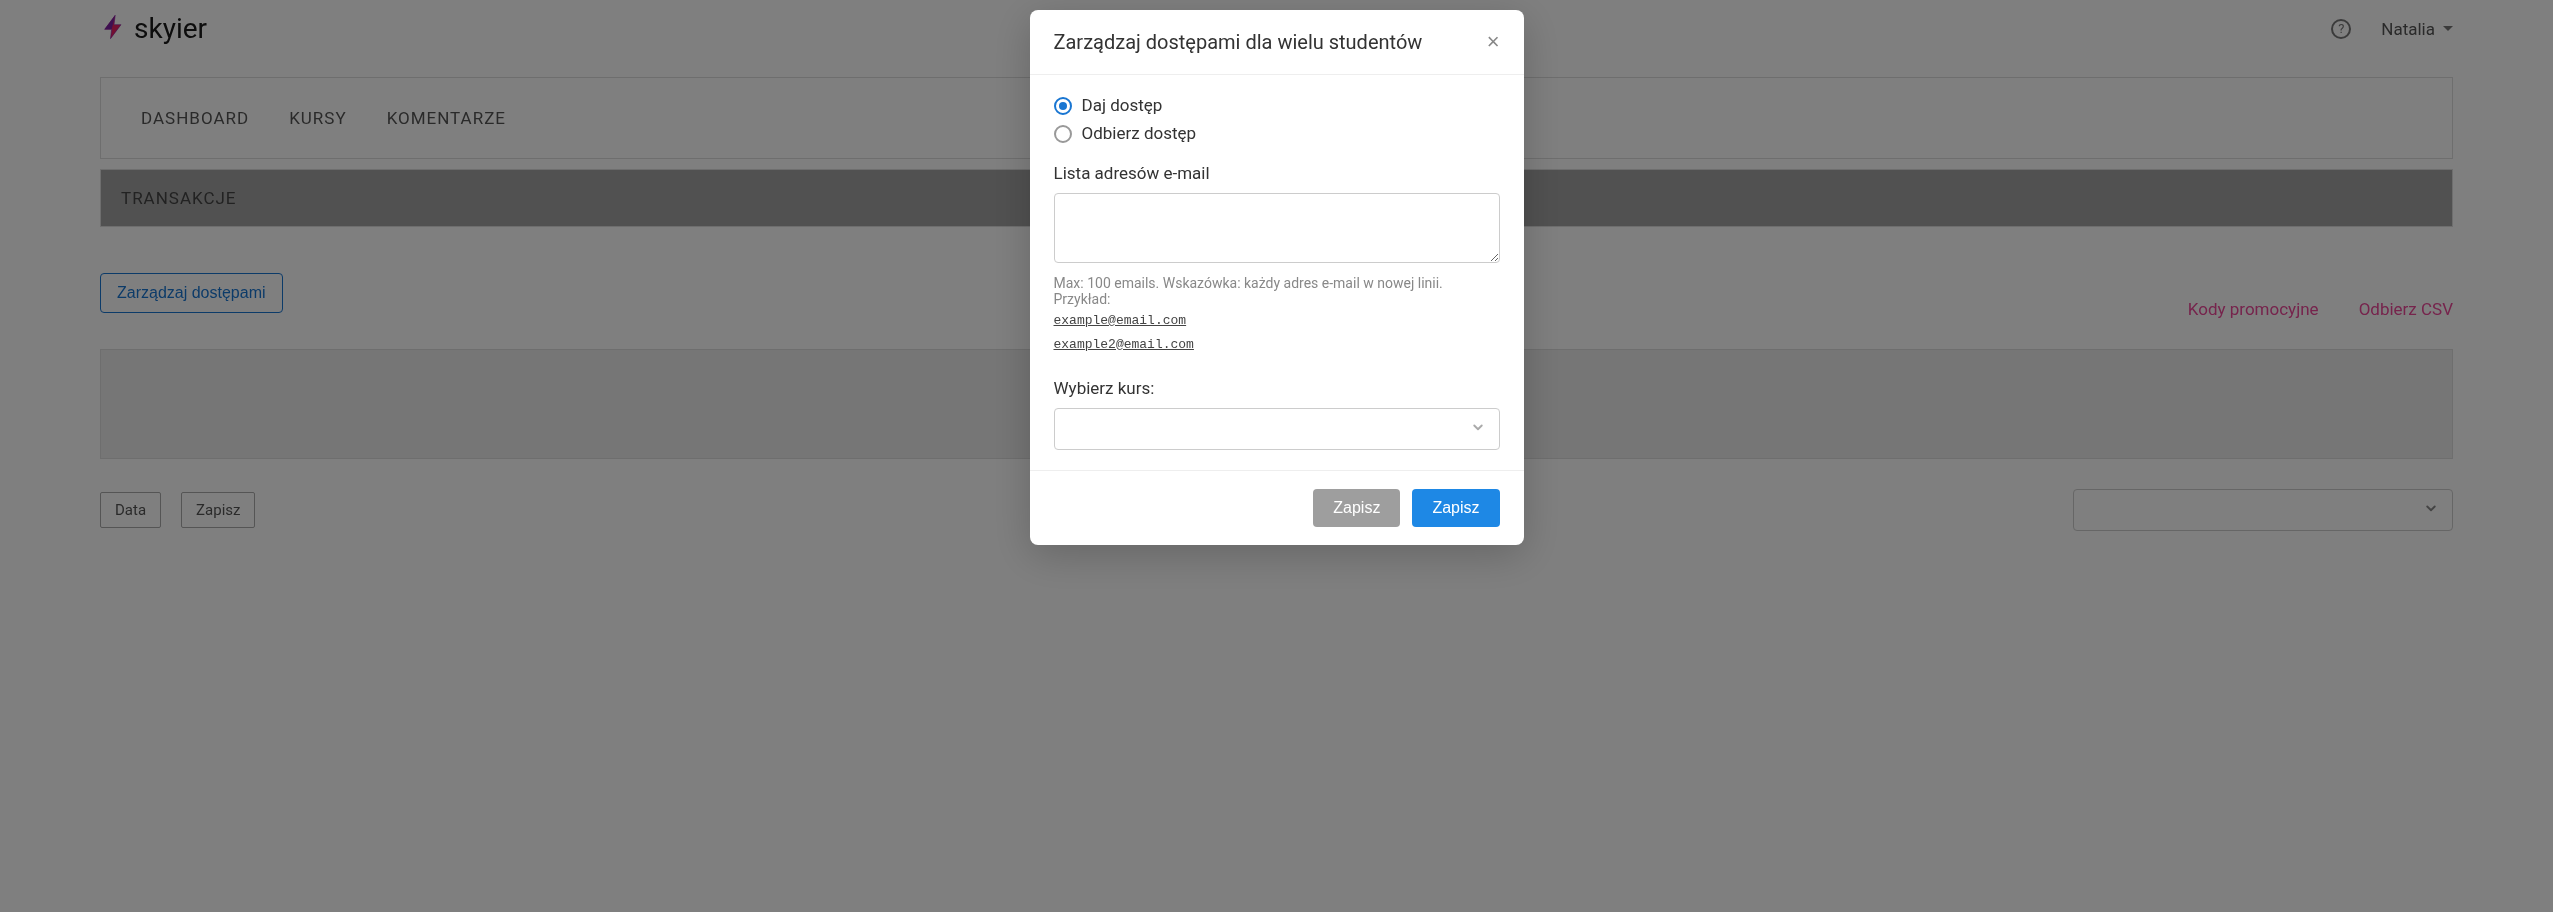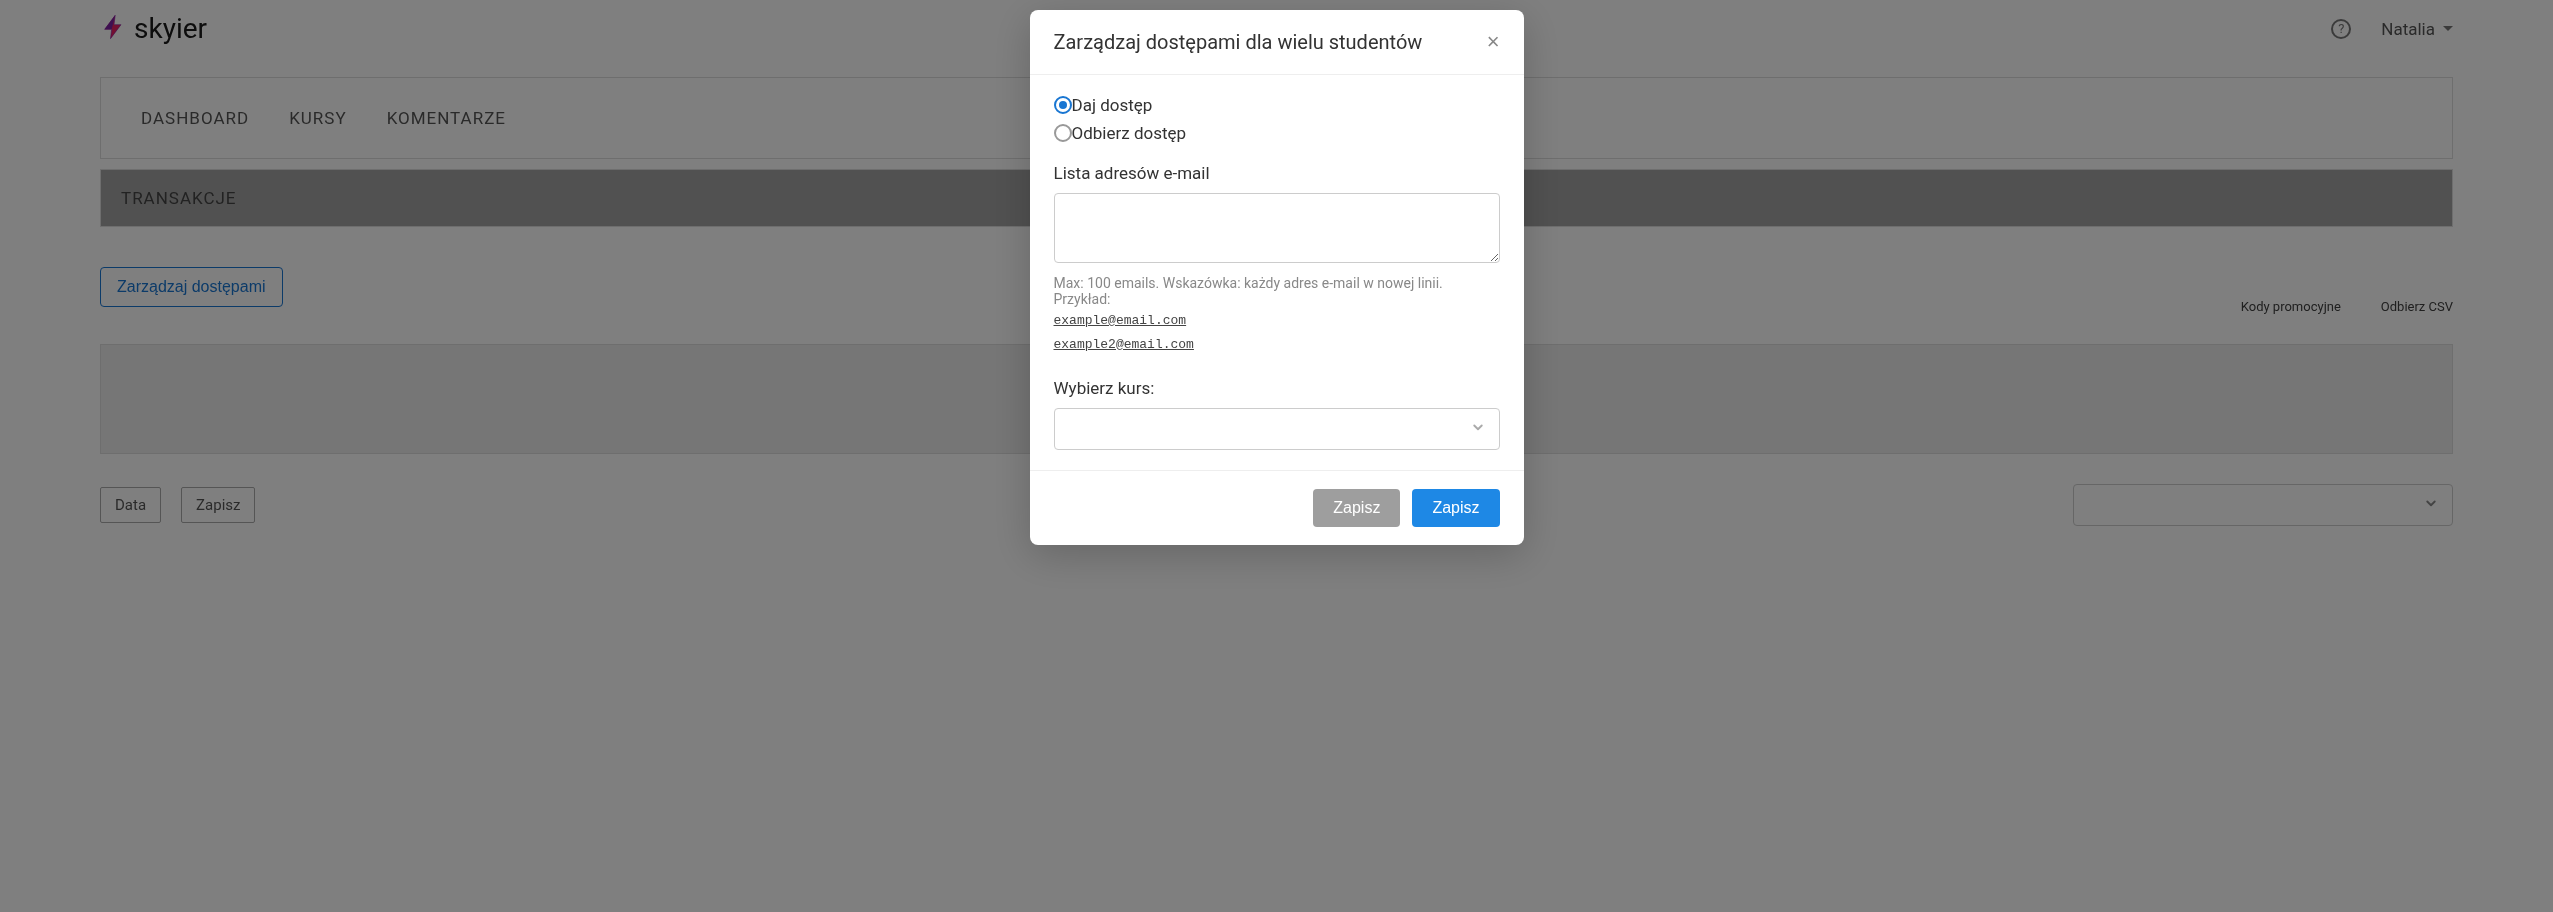--- a/index.html
+++ b/index.html
@@ -101,40 +101,40 @@
       padding: 18px 20px;
       margin-top: 10px;
       border: 1px solid #ddd;
       font-size: 17px;
       letter-spacing: 1px;
       color: #444;
     }
     .actions-row {
       display: flex;
       justify-content: space-between;
-      align-items: flex-start;
+      align-items: center;
       margin-top: 40px;
       margin-bottom: 30px;
     }
     .btn-outline {
       border: 1px solid #1976d2;
       color: #1976d2;
       background: transparent;
       padding: 10px 16px;
       font-size: 16px;
       border-radius: 4px;
       cursor: pointer;
     }
     .link-row {
       display: flex;
       gap: 40px;
     }
     .link {
-      color: #404040;
-      font-size: 13px;
+      color: #ec4899;
+      font-size: 17px;
       cursor: pointer;
       margin-top: 32px;
     }
     .gray-panel {
       background: #ececec;
       height: 110px;
       border: 1px solid #ddd;
       margin-bottom: 30px;
     }
     .filters-row {
@@ -199,21 +199,22 @@
       line-height: 1;
     }
     .modal-body {
       padding: 20px 24px;
     }
     .radio-group {
       margin-bottom: 20px;
     }
     .radio-item {
       display: flex;
-      align-items: center;
+      align-items: flex-end;
+      gap: 10px;
       margin-bottom: 8px;
       cursor: pointer;
     }
     .radio-circle {
       width: 18px;
       height: 18px;
       border: 2px solid #1976d2;
       border-radius: 50%;
       display: flex;
       align-items: center;

